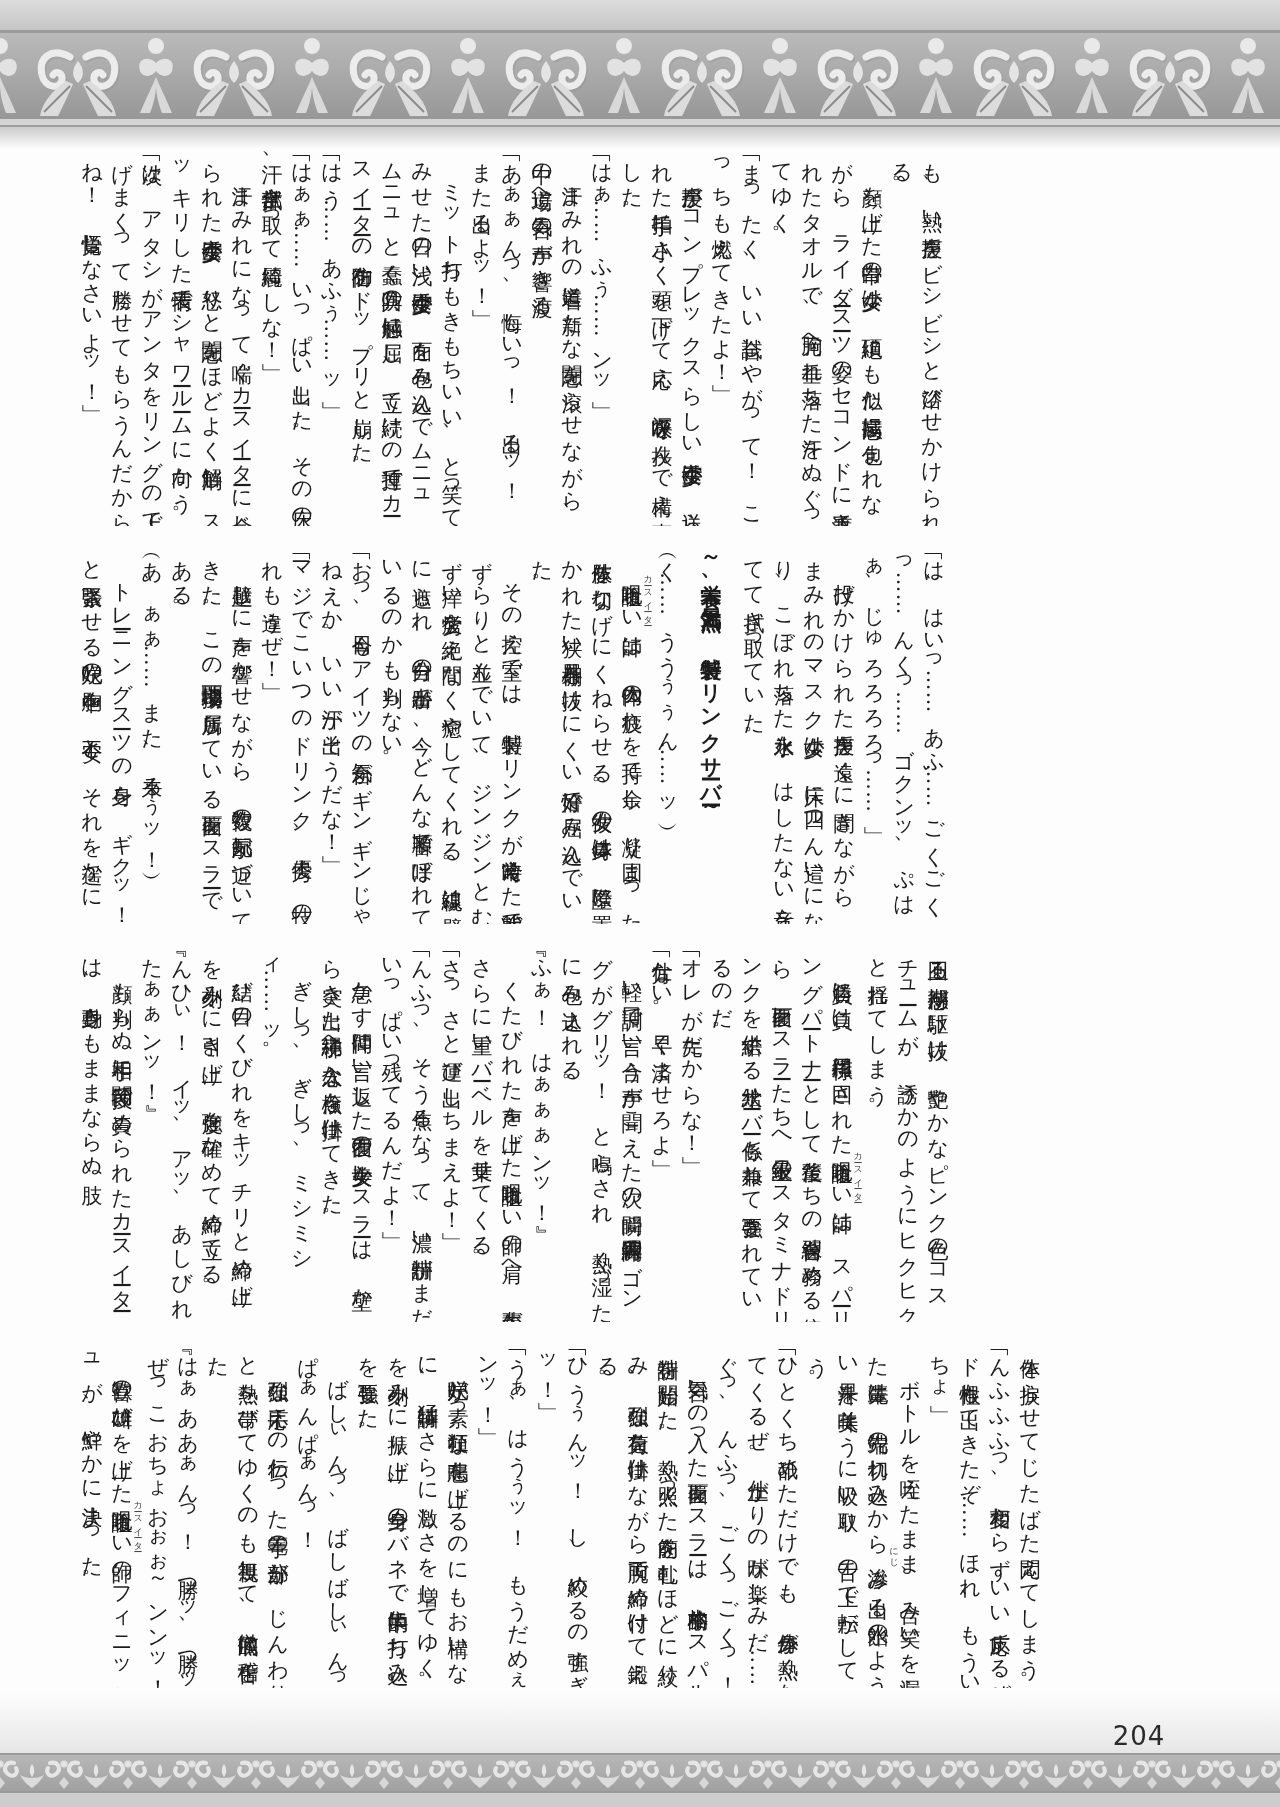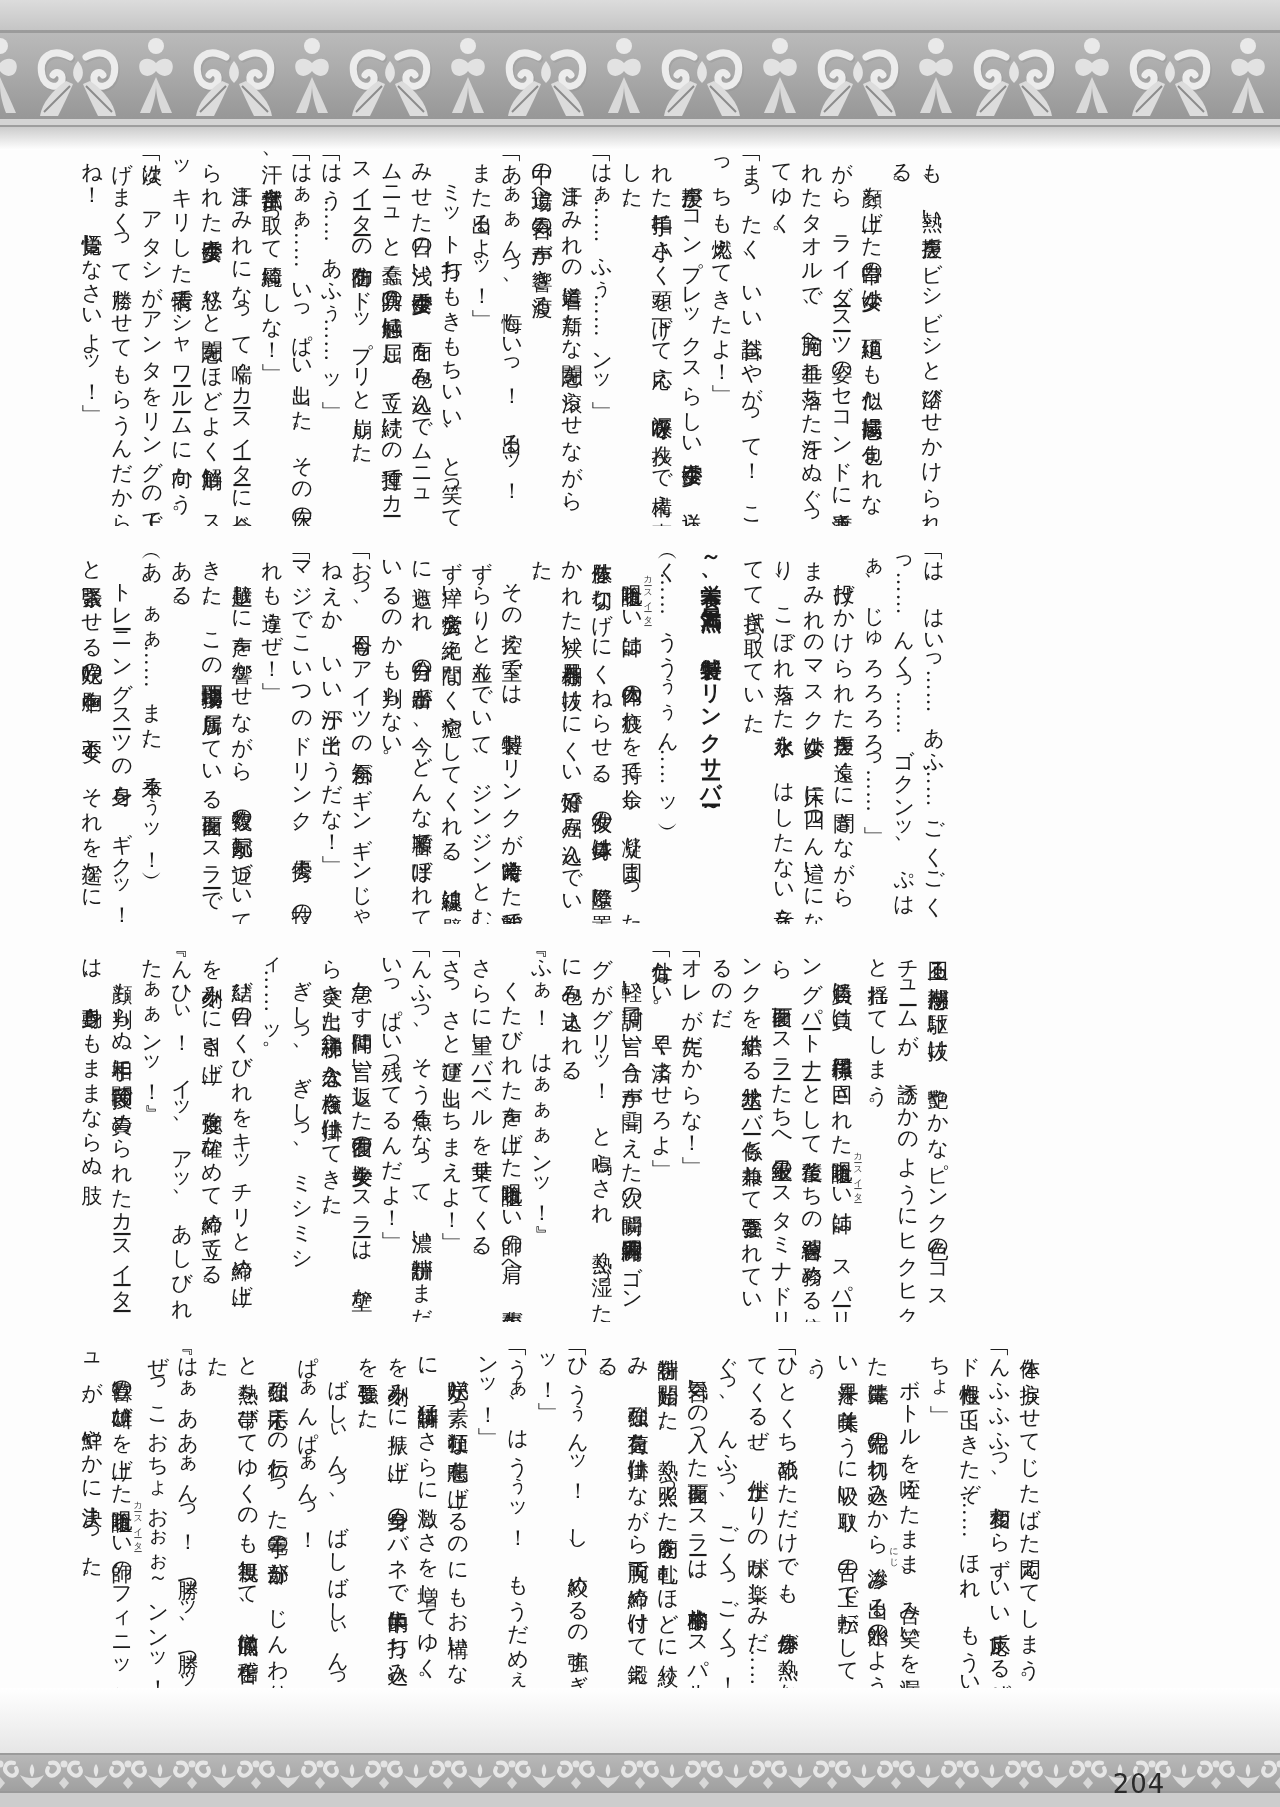--- a/index.html
+++ b/index.html
@@ -41,21 +41,20 @@
     letter-spacing:1px;
   }
   ruby{ruby-position:over;}
   rt{font-size:9px;letter-spacing:0;opacity:.92;}
   .page-number{
     position:absolute;top:1721px;right:80px;width:122px;
     text-align:center;
     font-family:"DejaVu Sans","Liberation Sans",sans-serif;
     font-size:26px;letter-spacing:1px;color:#2a2a2a;
     z-index:3;
-    margin-top:48px;
   }
 </style>
 </head>
 <body>
 
 <div class="page">
 
   <div>
     <svg class="frieze frieze-top" width="1280" height="150" viewBox="0 0 1280 150">
       <defs>

